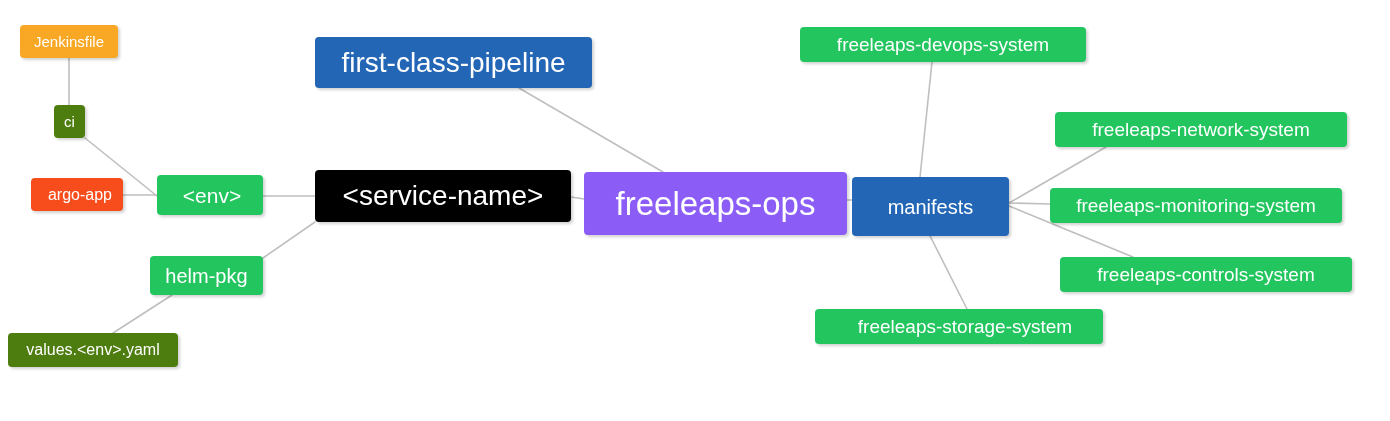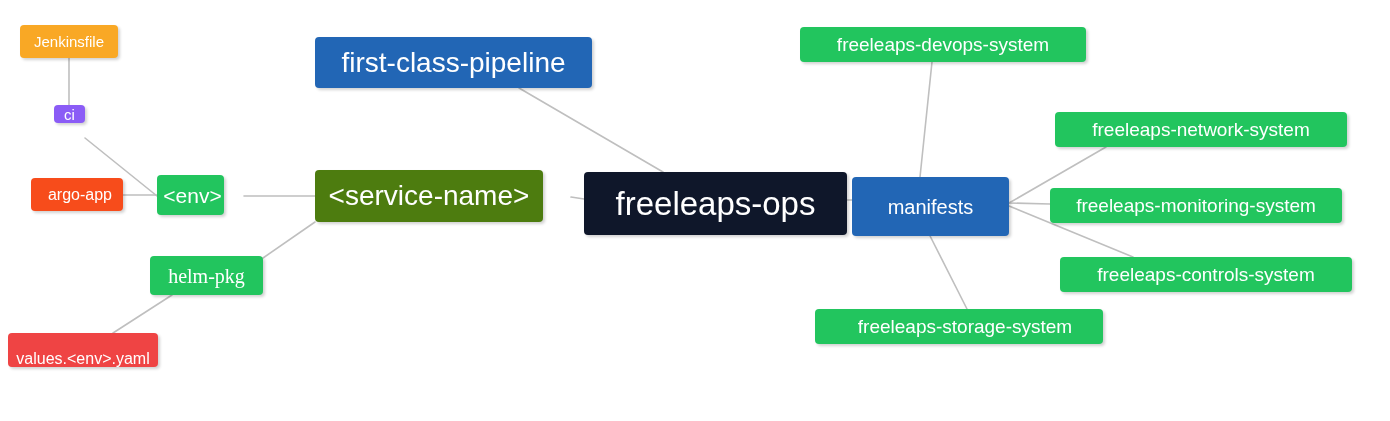--- a/index.html
+++ b/index.html
@@ -63,42 +63,42 @@
       <line x1="932" y1="62" x2="920" y2="177" stroke="#bfbfbf" stroke-width="1.6" stroke-linecap="round"></line>
       <line x1="1009" y1="203" x2="1106" y2="147" stroke="#bfbfbf" stroke-width="1.6" stroke-linecap="round"></line>
       <line x1="1009" y1="203" x2="1050" y2="204" stroke="#bfbfbf" stroke-width="1.6" stroke-linecap="round"></line>
       <line x1="1009" y1="206" x2="1133" y2="257" stroke="#bfbfbf" stroke-width="1.6" stroke-linecap="round"></line>
       <line x1="924" y1="224" x2="967" y2="309" stroke="#bfbfbf" stroke-width="1.6" stroke-linecap="round"></line>
     </svg>
   <div id="nodes">
       <div class="node" style="left: 20px; top: 25px; width: 98px; height: 33px; background: rgb(249, 168, 37); font-size: 15px;">
         <span class="label">Jenkinsfile</span>
       </div>
-      <div class="node" style="left: 54px; top: 105px; width: 31px; height: 18px; background: #8b5cf6; font-size: 15px;">
+      <div class="node" style="left: 54px; top: 105px; width: 31px; height: 33px; background: #4d7c0f; font-size: 15px;">
         <span class="label">ci</span>
       </div>
       <div class="node" style="left: 31px; top: 178px; width: 92px; height: 33px; background: rgb(247, 76, 27); font-size: 16px; padding-left: 16px;">
         <span class="label">argo-app</span>
       </div>
-      <div class="node" style="left: 157px; top: 175px; width: 67px; height: 40px; background: rgb(34, 197, 94); font-size: 21px; padding-left: 14px;">
+      <div class="node" style="left: 157px; top: 175px; width: 106px; height: 40px; background: rgb(34, 197, 94); font-size: 21px; padding-left: 14px;">
         <span class="label">&lt;env&gt;</span>
       </div>
-      <div class="node" style="left: 150px; top: 256px; width: 113px; height: 39px; background: rgb(34, 197, 94); font-size: 20px; font-family: Liberation Serif, serif;">
+      <div class="node" style="left: 150px; top: 256px; width: 113px; height: 39px; background: rgb(34, 197, 94); font-size: 20px;">
         <span class="label">helm-pkg</span>
       </div>
-      <div class="node" style="left: 8px; top: 333px; width: 150px; height: 34px; background: #ef4444; font-size: 16px; align-items: flex-end;">
+      <div class="node" style="left: 8px; top: 333px; width: 170px; height: 34px; background: #4d7c0f; font-size: 16px;">
         <span class="label">values.&lt;env&gt;.yaml</span>
       </div>
       <div class="node" style="left: 315px; top: 37px; width: 277px; height: 51px; background: rgb(34, 102, 181); font-size: 28px;">
         <span class="label">first-class-pipeline</span>
       </div>
-      <div class="node" style="left: 315px; top: 170px; width: 228px; height: 52px; background: #4d7c0f; font-size: 28px;">
+      <div class="node" style="left: 315px; top: 170px; width: 256px; height: 52px; background: #000000; font-size: 28px;">
         <span class="label">&lt;service-name&gt;</span>
       </div>
-      <div class="node" style="left: 584px; top: 172px; width: 263px; height: 63px; background: #0f172a; font-size: 33px;">
+      <div class="node" style="left: 584px; top: 172px; width: 263px; height: 63px; background: #8b5cf6; font-size: 33px;">
         <span class="label">freeleaps-ops</span>
       </div>
       <div class="node" style="left: 852px; top: 177px; width: 157px; height: 59px; background: rgb(34, 102, 181); font-size: 20px;">
         <span class="label">manifests</span>
       </div>
       <div class="node" style="left: 800px; top: 27px; width: 286px; height: 35px; background: rgb(34, 197, 94); font-size: 19px;">
         <span class="label">freeleaps-devops-system</span>
       </div>
       <div class="node" style="left: 1055px; top: 112px; width: 292px; height: 35px; background: rgb(34, 197, 94); font-size: 19px;">
         <span class="label">freeleaps-network-system</span>

